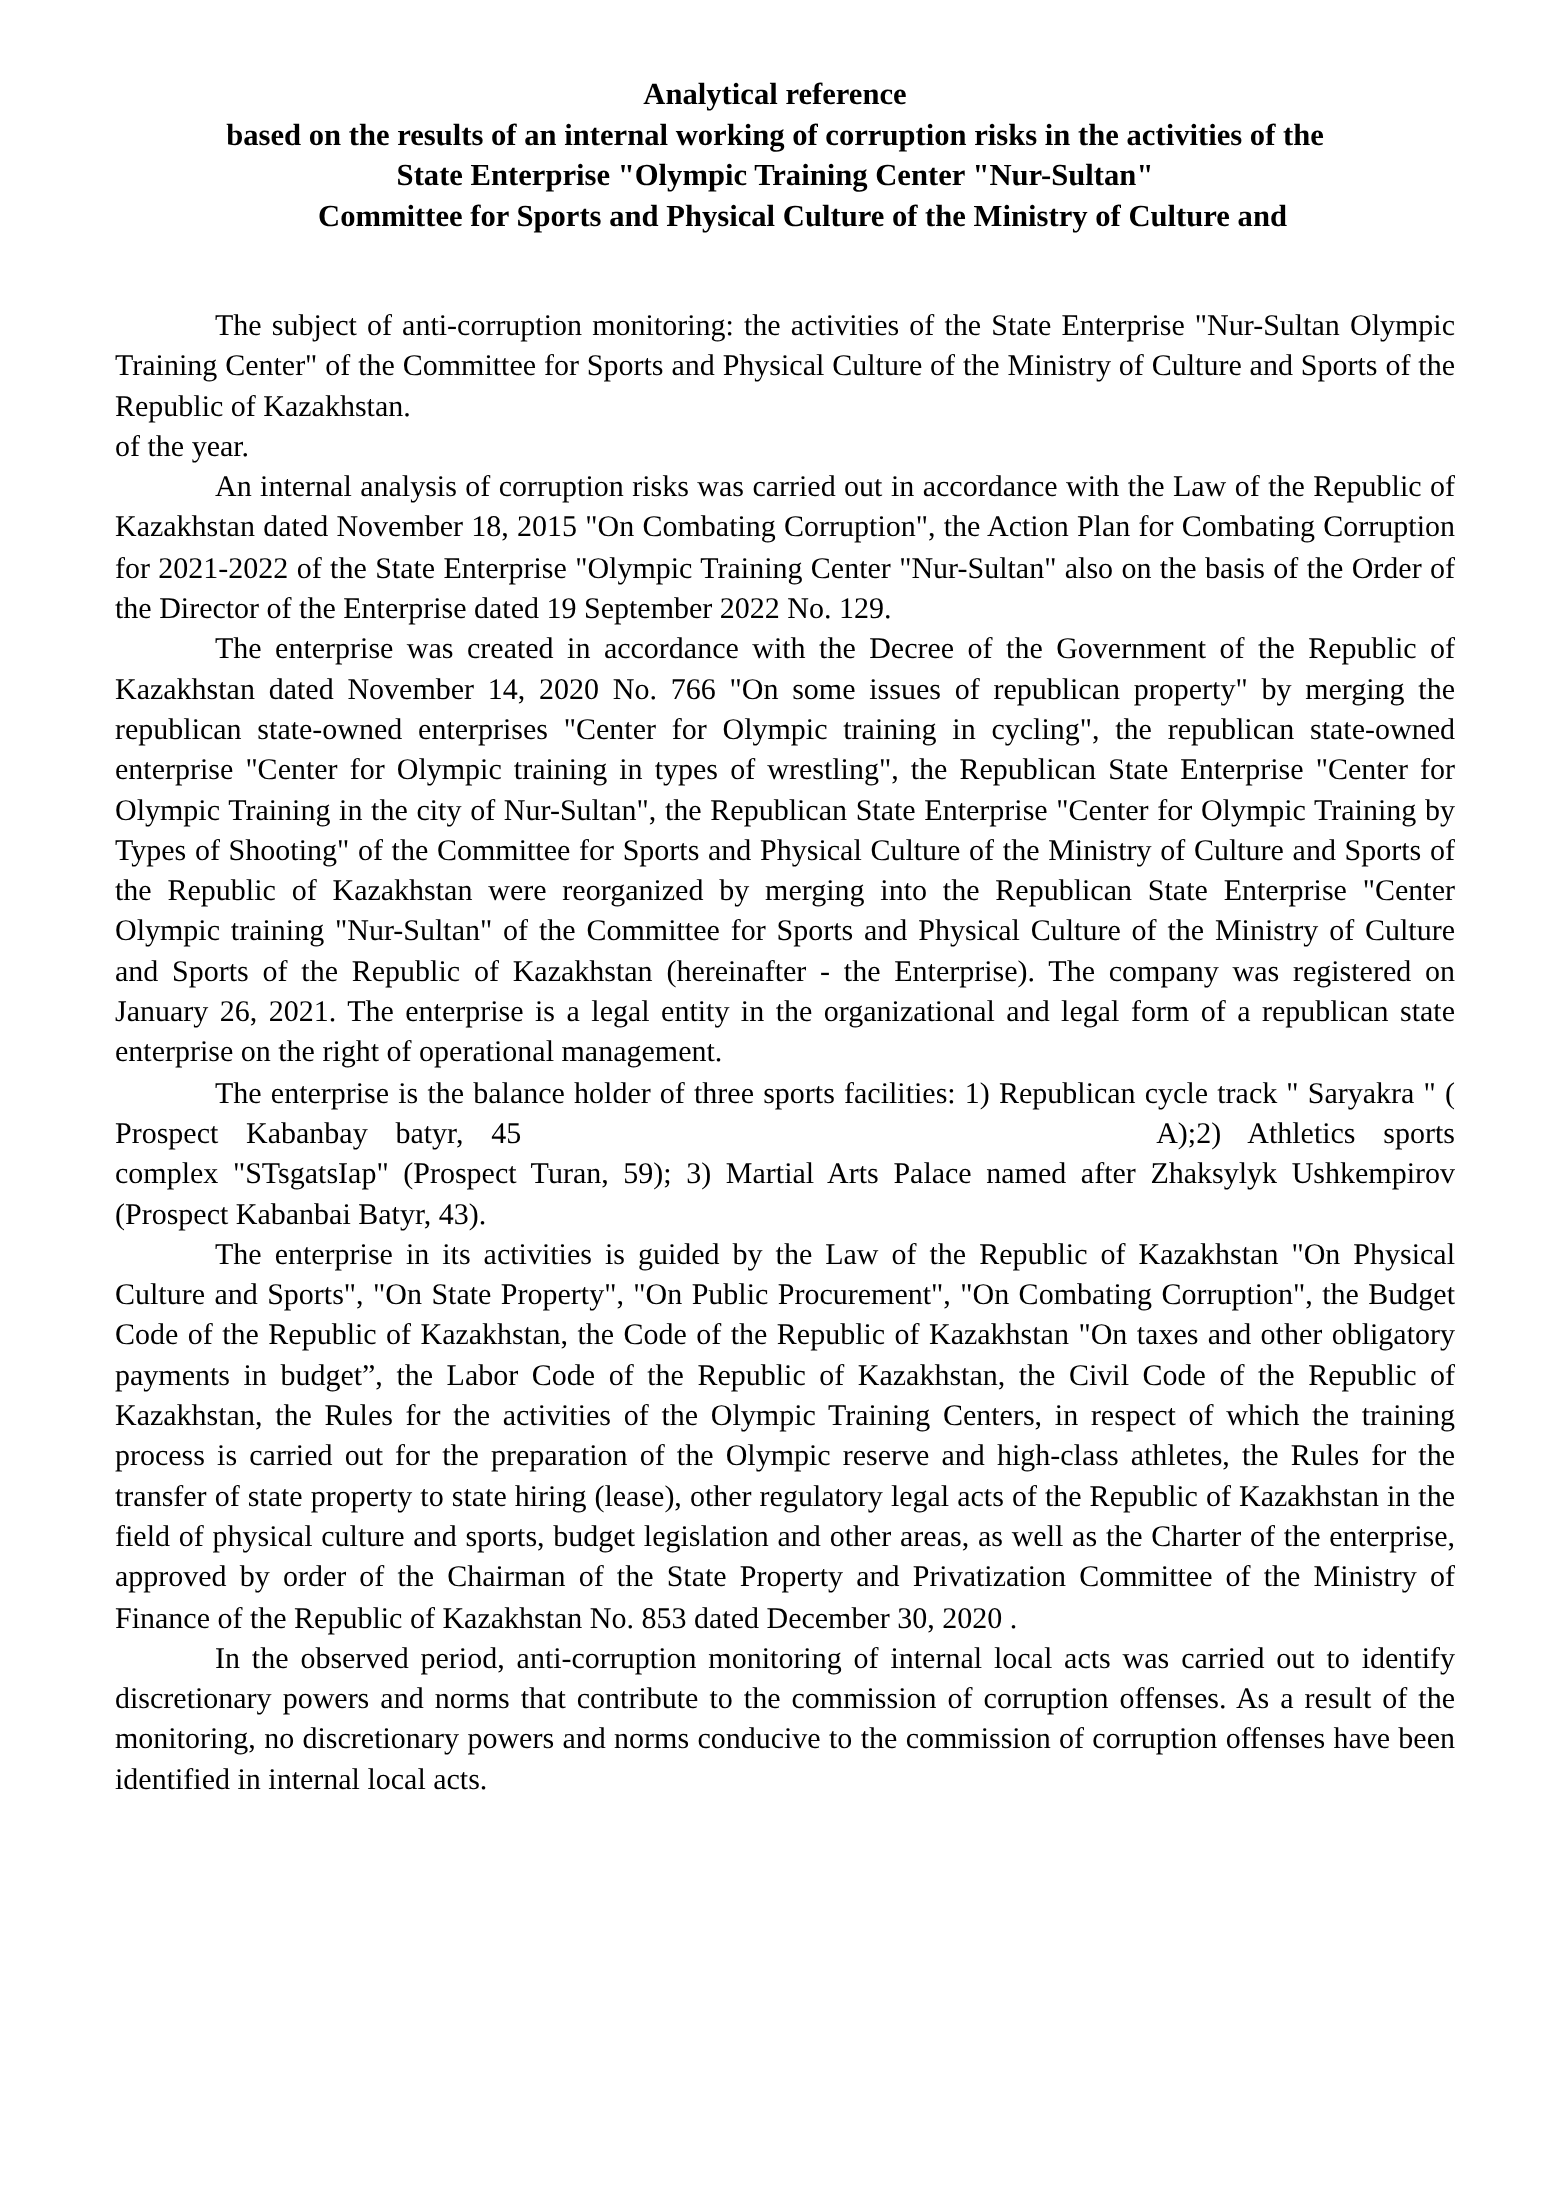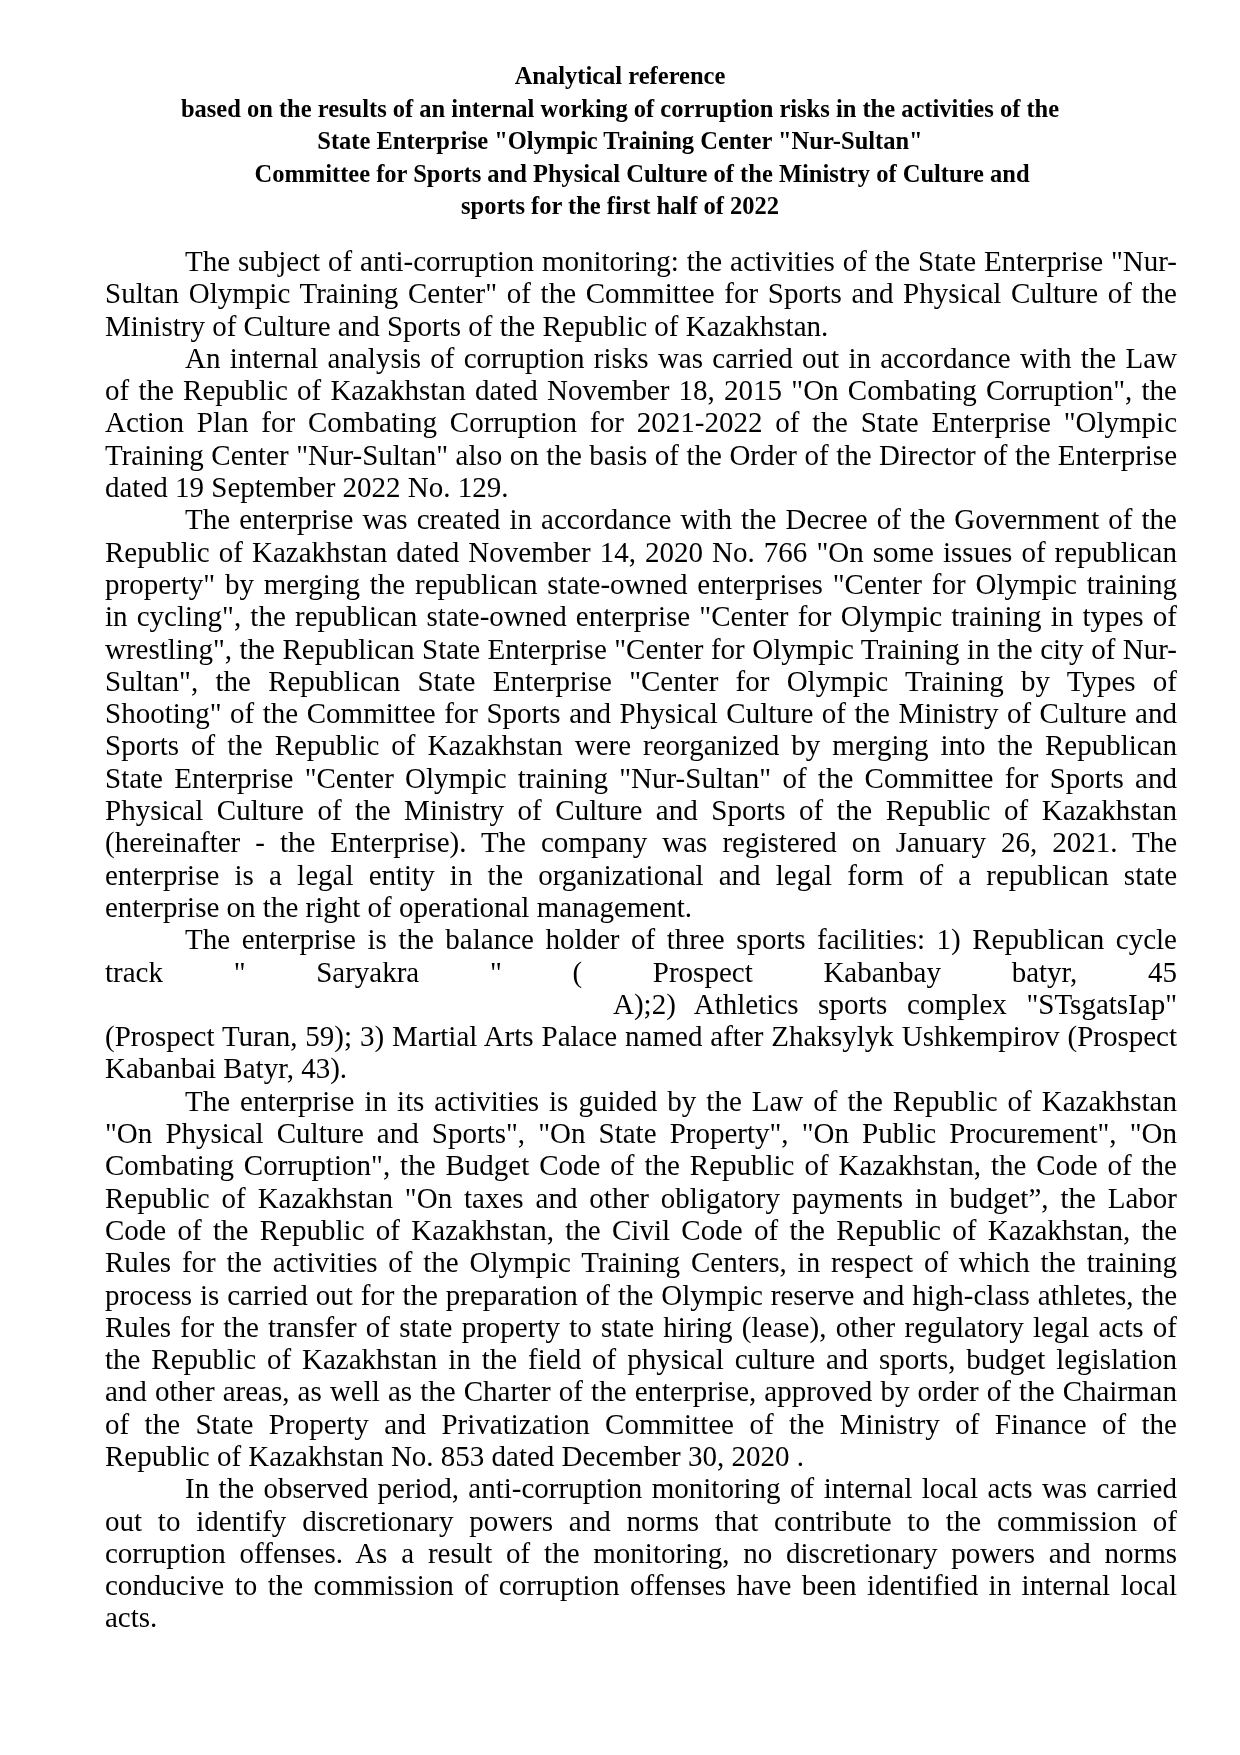--- a/index.html
+++ b/index.html
@@ -9,42 +9,42 @@
     background: #ffffff; color: #000000;
     font-family: "Liberation Serif", "DejaVu Serif", serif;
   }
   .title {
     position: absolute; top: 60px; left: 100px; width: 1040px;
     text-align: center; font-weight: bold; font-size: 24.5px; line-height: 32.5px;
   }
   .title .t-line { display: block; white-space: nowrap; }
   .title .t-line.shift { text-align: center; padding-left: 44px; }
   .body {
-    position: absolute; top: 245px; left: 105px; width: 1072px;
-    font-size: 29px; line-height: 32.3px; text-align: justify;
+    position: absolute; top: 245px; left: 92px; width: 1072px;
+    font-size: 24px; line-height: 32.3px; text-align: justify;
   }
   .para { margin: 0; text-indent: 80px; }
   .para.noindent { text-indent: 0; }
   .tab-gap { display: inline-block; width: 508px; }
 </style>
 </head>
 <body>
 
 <div class="page">
 
   <div class="title">
     <span class="t-line">Analytical reference</span>
     <span class="t-line">based on the results of an internal working of corruption risks in the activities of the</span>
     <span class="t-line">State Enterprise "Olympic Training Center "Nur-Sultan"</span>
     <span class="t-line shift">Committee for Sports and Physical Culture of the Ministry of Culture and</span>
-    <span class="t-line">sports for the first half of 2022</span>
   </div>
 
   <div class="body">
     <p class="para">The subject of anti-corruption monitoring: the activities of the State Enterprise "Nur-Sultan Olympic Training Center" of the Committee for Sports and Physical Culture of the Ministry of Culture and Sports of the Republic of Kazakhstan.</p>
+    <p class="para noindent">of the year.</p>
     <p class="para">An internal analysis of corruption risks was carried out in accordance with the Law of the Republic of Kazakhstan dated November 18, 2015 "On Combating Corruption", the Action Plan for Combating Corruption for 2021-2022 of the State Enterprise "Olympic Training Center "Nur-Sultan" also on the basis of the Order of the Director of the Enterprise dated 19 September 2022 No. 129.</p>
     <p class="para">The enterprise was created in accordance with the Decree of the Government of the Republic of Kazakhstan dated November 14, 2020 No. 766 "On some issues of republican property" by merging the republican state-owned enterprises "Center for Olympic training in cycling", the republican state-owned enterprise "Center for Olympic training in types of wrestling", the Republican State Enterprise "Center for Olympic Training in the city of Nur-Sultan", the Republican State Enterprise "Center for Olympic Training by Types of Shooting" of the Committee for Sports and Physical Culture of the Ministry of Culture and Sports of the Republic of Kazakhstan were reorganized by merging into the Republican State Enterprise "Center Olympic training "Nur-Sultan" of the Committee for Sports and Physical Culture of the Ministry of Culture and Sports of the Republic of Kazakhstan (hereinafter - the Enterprise). The company was registered on January 26, 2021. The enterprise is a legal entity in the organizational and legal form of a republican state enterprise on the right of operational management.</p>
     <p class="para"><span>The enterprise is the balance holder of three sports facilities: 1) Republican cycle track " Saryakra " ( Prospect Kabanbay batyr, 45</span><span class="tab-gap"></span><span>A);2) Athletics sports complex "STsgatsIap" (Prospect Turan, 59); 3) Martial Arts Palace named after Zhaksylyk Ushkempirov (Prospect Kabanbai Batyr, 43).</span></p>
     <p class="para">The enterprise in its activities is guided by the Law of the Republic of Kazakhstan "On Physical Culture and Sports", "On State Property", "On Public Procurement", "On Combating Corruption", the Budget Code of the Republic of Kazakhstan, the Code of the Republic of Kazakhstan "On taxes and other obligatory payments in budget”, the Labor Code of the Republic of Kazakhstan, the Civil Code of the Republic of Kazakhstan, the Rules for the activities of the Olympic Training Centers, in respect of which the training process is carried out for the preparation of the Olympic reserve and high-class athletes, the Rules for the transfer of state property to state hiring (lease), other regulatory legal acts of the Republic of Kazakhstan in the field of physical culture and sports, budget legislation and other areas, as well as the Charter of the enterprise, approved by order of the Chairman of the State Property and Privatization Committee of the Ministry of Finance of the Republic of Kazakhstan No. 853 dated December 30, 2020 .</p>
     <p class="para">In the observed period, anti-corruption monitoring of internal local acts was carried out to identify discretionary powers and norms that contribute to the commission of corruption offenses. As a result of the monitoring, no discretionary powers and norms conducive to the commission of corruption offenses have been identified in internal local acts.</p>
   </div>
 
 </div>
 
 </body></html>

